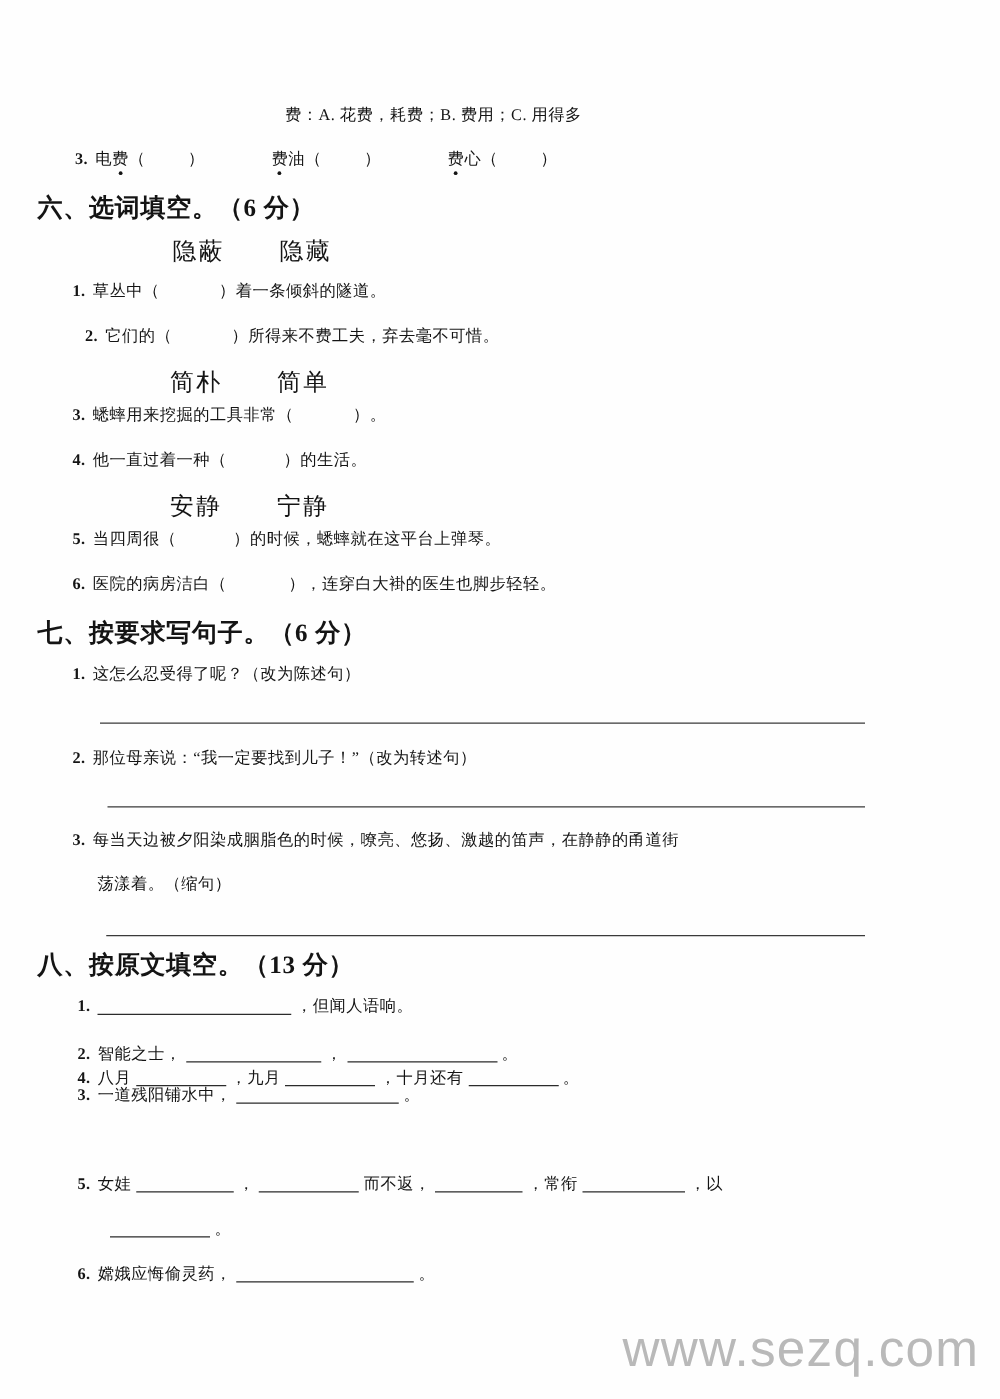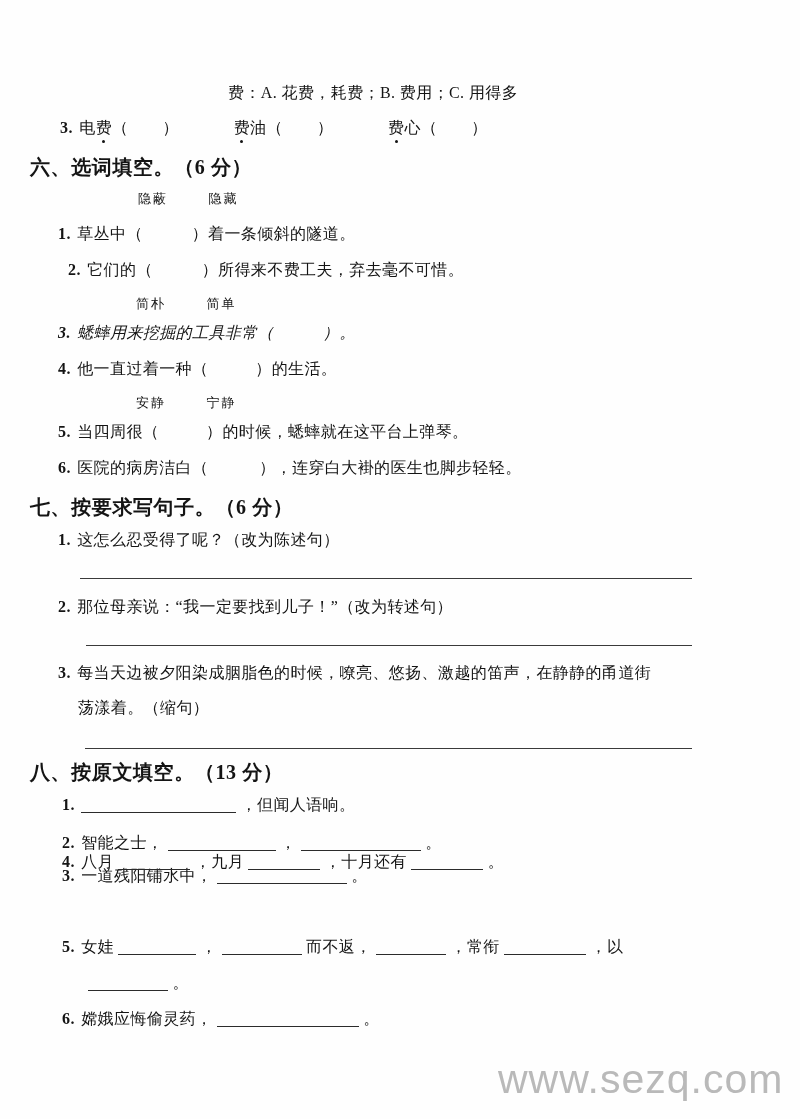--- a/index.html
+++ b/index.html
@@ -19,40 +19,40 @@
   .page {
     position: absolute;
     inset: 0;
     background: #fefefe;
   }
 
   
   .line {
     position: absolute;
     white-space: nowrap;
-    font-size: 16px;
+    font-size: 13px;
     line-height: 1;
     letter-spacing: 0.4px;
     color: #141414;
   }
 
   .heading {
     font-weight: bold;
     font-size: 20px;
     letter-spacing: 0.6px;
   }
 
   .qnum {
     font-weight: bold;
     font-family: "Liberation Serif", serif;
     margin-right: 2px;
   }
 
   .optrow {
-    font-size: 13px;
+    font-size: 19px;
     letter-spacing: 2px;
   }
 
   
   .dotchar {
     position: relative;
     display: inline-block;
   }
   .dotchar::after {
     content: "";
@@ -134,21 +134,21 @@
     <span class="gap" style="width:40px"></span>
     <span>）所得来不费工夫，弃去毫不可惜。</span>
   </div>
 
   <div class="line optrow" style="left:136px; top:297px;">
     <span>简朴</span>
     <span class="gap" style="width:30px"></span>
     <span>简单</span>
   </div>
 
-  <div class="line" style="left:58px; top:325px;font-style:italic;">
+  <div class="line" style="left:58px; top:325px;">
     <span class="qnum">3.</span>
     <span>蟋蟀用来挖掘的工具非常（</span>
     <span class="gap" style="width:40px"></span>
     <span>）。</span>
   </div>
 
   <div class="line" style="left:58px; top:361px;">
     <span class="qnum">4.</span>
     <span>他一直过着一种（</span>
     <span class="gap" style="width:38px"></span>

